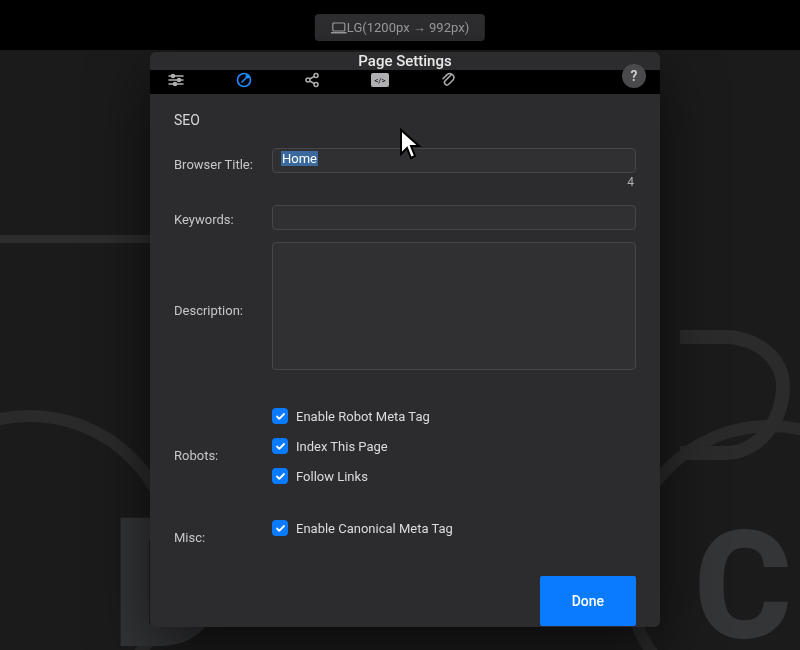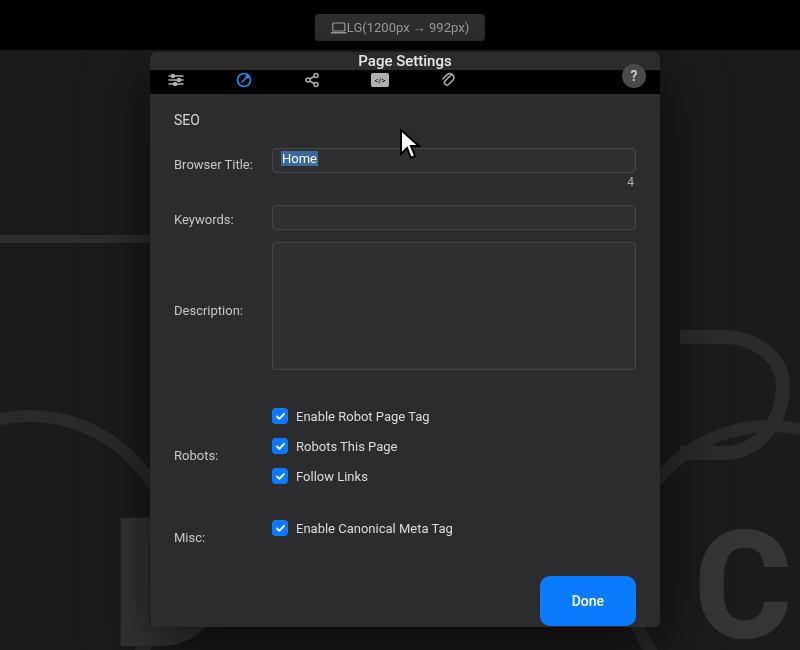--- a/index.html
+++ b/index.html
@@ -165,21 +165,21 @@
   .chk svg { display:block; }
   .footer {
     display:flex; justify-content:flex-end;
     padding:0 24px 18px 24px;
   }
   .done-btn {
     background:#0a7bff;
     color:#fff;
     font-size:14px; font-weight:500;
     padding:17px 32px;
-    border:none; border-radius:10px;
+    border:none; border-radius:2px;
     cursor:pointer;
   }
   .cursor-arrow {
     position:absolute;
     top:128px; left:398px;
     pointer-events:none;
   }
 </style>
 </head>
 <body>
@@ -296,29 +296,29 @@
 
     <div class="row">
       <div class="label">Robots:</div>
       <div class="field">
         <div class="check-row">
           <div class="chk">
             <svg width="11" height="11" viewBox="0 0 11 11">
                 <path d="M2 5.5 L4.3 7.8 L9 3" stroke="#fff" stroke-width="1.8" fill="none" stroke-linecap="round" stroke-linejoin="round"></path>
               </svg>
           </div>
-          <span>Enable Robot Page Tag</span>
+          <span>Enable Robot Meta Tag</span>
         </div>
         <div class="check-row">
           <div class="chk">
             <svg width="11" height="11" viewBox="0 0 11 11">
                 <path d="M2 5.5 L4.3 7.8 L9 3" stroke="#fff" stroke-width="1.8" fill="none" stroke-linecap="round" stroke-linejoin="round"></path>
               </svg>
           </div>
-          <span>Robots This Page</span>
+          <span>Index This Page</span>
         </div>
         <div class="check-row">
           <div class="chk">
             <svg width="11" height="11" viewBox="0 0 11 11">
                 <path d="M2 5.5 L4.3 7.8 L9 3" stroke="#fff" stroke-width="1.8" fill="none" stroke-linecap="round" stroke-linejoin="round"></path>
               </svg>
           </div>
           <span>Follow Links</span>
         </div>
       </div>

